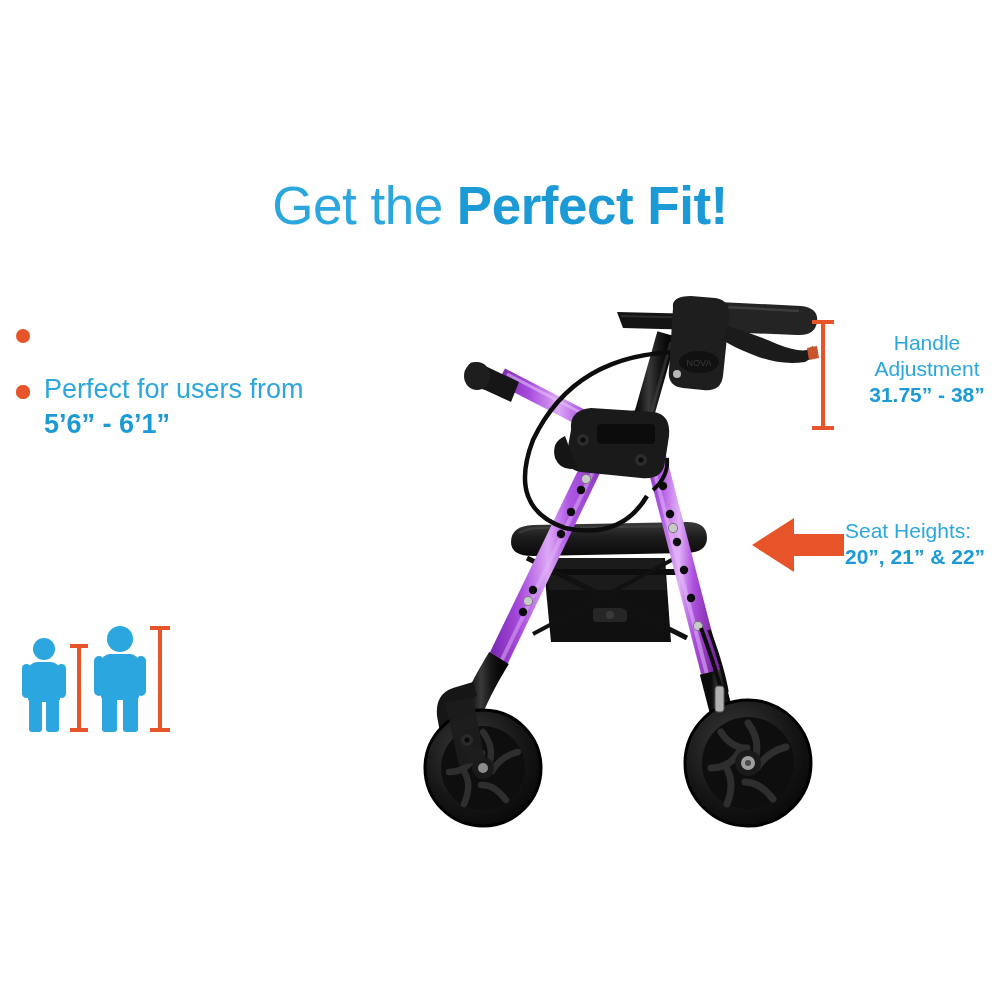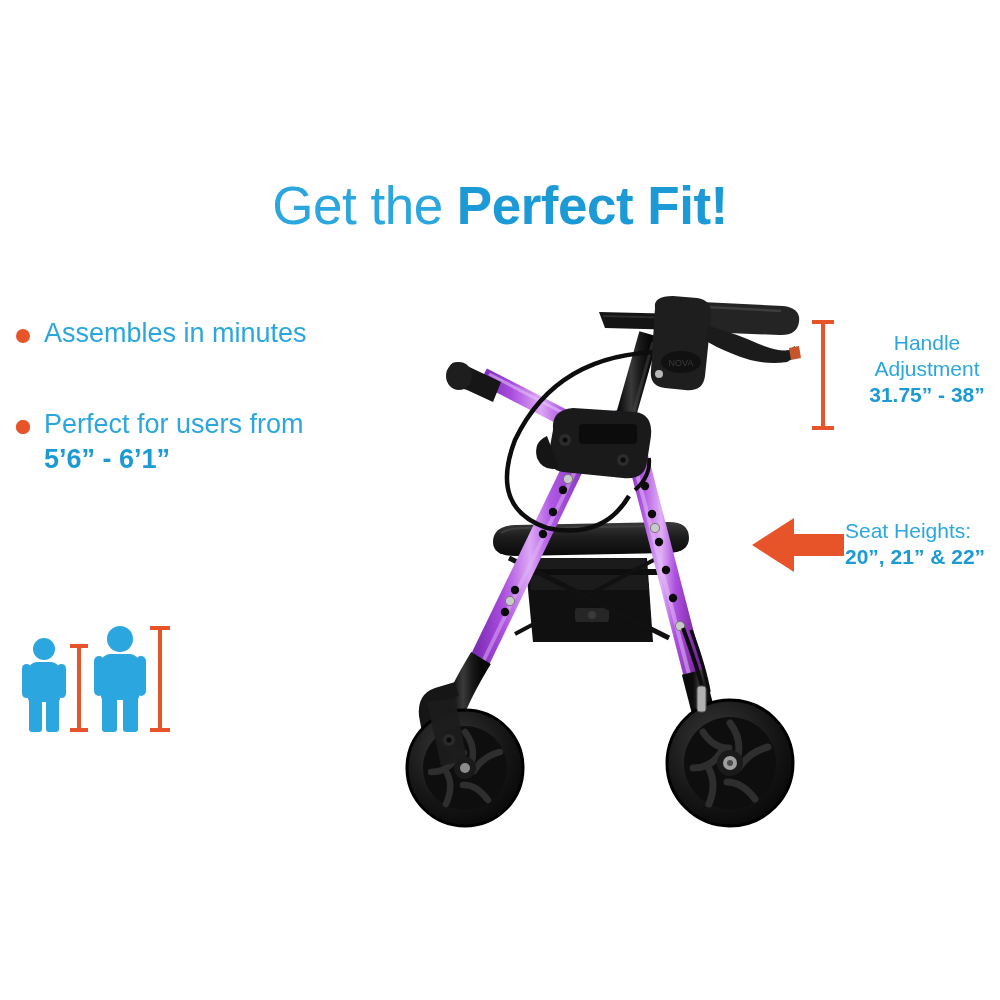--- a/index.html
+++ b/index.html
@@ -193,41 +193,40 @@
     position: absolute;
     left: 752px;
     top: 516px;
     width: 92px;
     height: 58px;
   }
 
   
   #product {
     position: absolute;
-    left: 397px;
+    left: 415px;
     top: 290px;
     width: 420px;
     height: 560px;
   }
   #product svg { display: block; }
 </style>
 </head>
 <body>
 
 <div id="page">
 
   <div id="title">
     <span class="light">Get the </span><span class="bold">Perfect Fit!</span>
   </div>
 
   <div id="bullets">
 
     <div class="bullet-row" style="margin-bottom:56px;">
       <span class="bullet-dot"></span>
-      <span class="bullet-text">Assembles in minutes</span>
     </div>
 
     <div class="bullet-row" style="margin-bottom:50px;">
       <span class="bullet-dot" style="top:13px;"></span>
     </div>
 
     <div class="bullet-row" style="margin-bottom:16px;">
       <span class="bullet-dot"></span>
       <span class="bullet-text">Perfect for users from</span>
       <span class="bullet-strong">5’6” - 6’1”</span>

